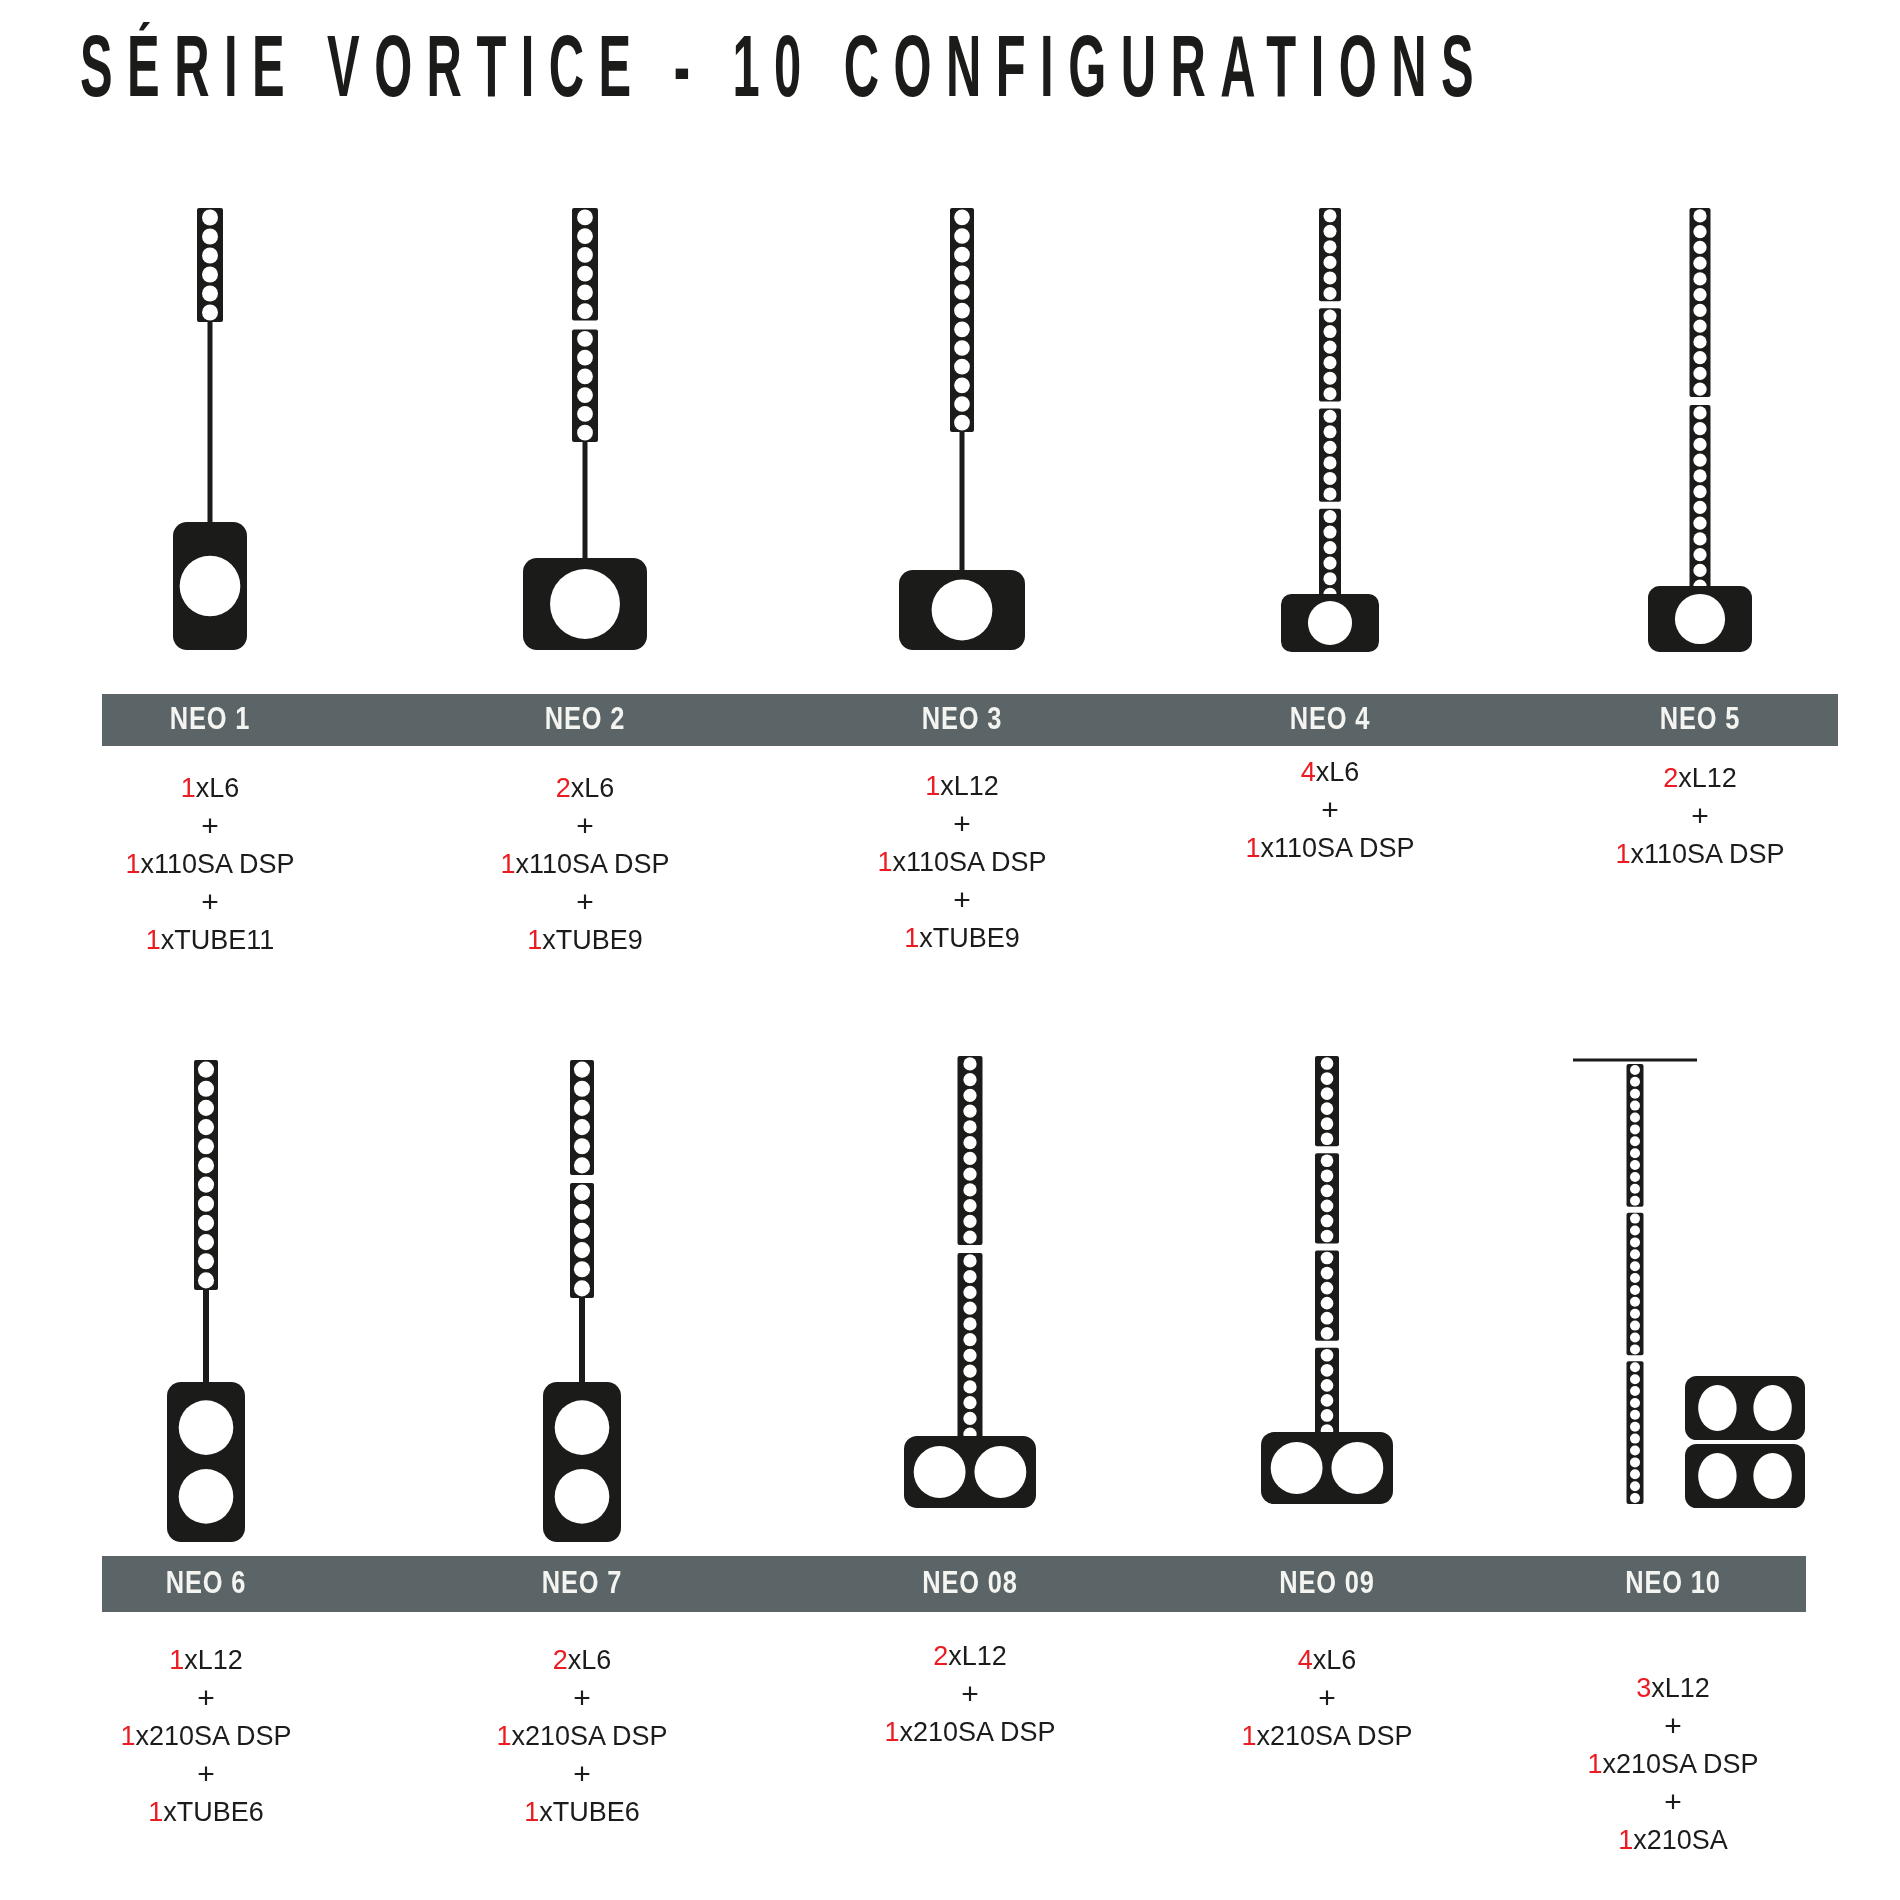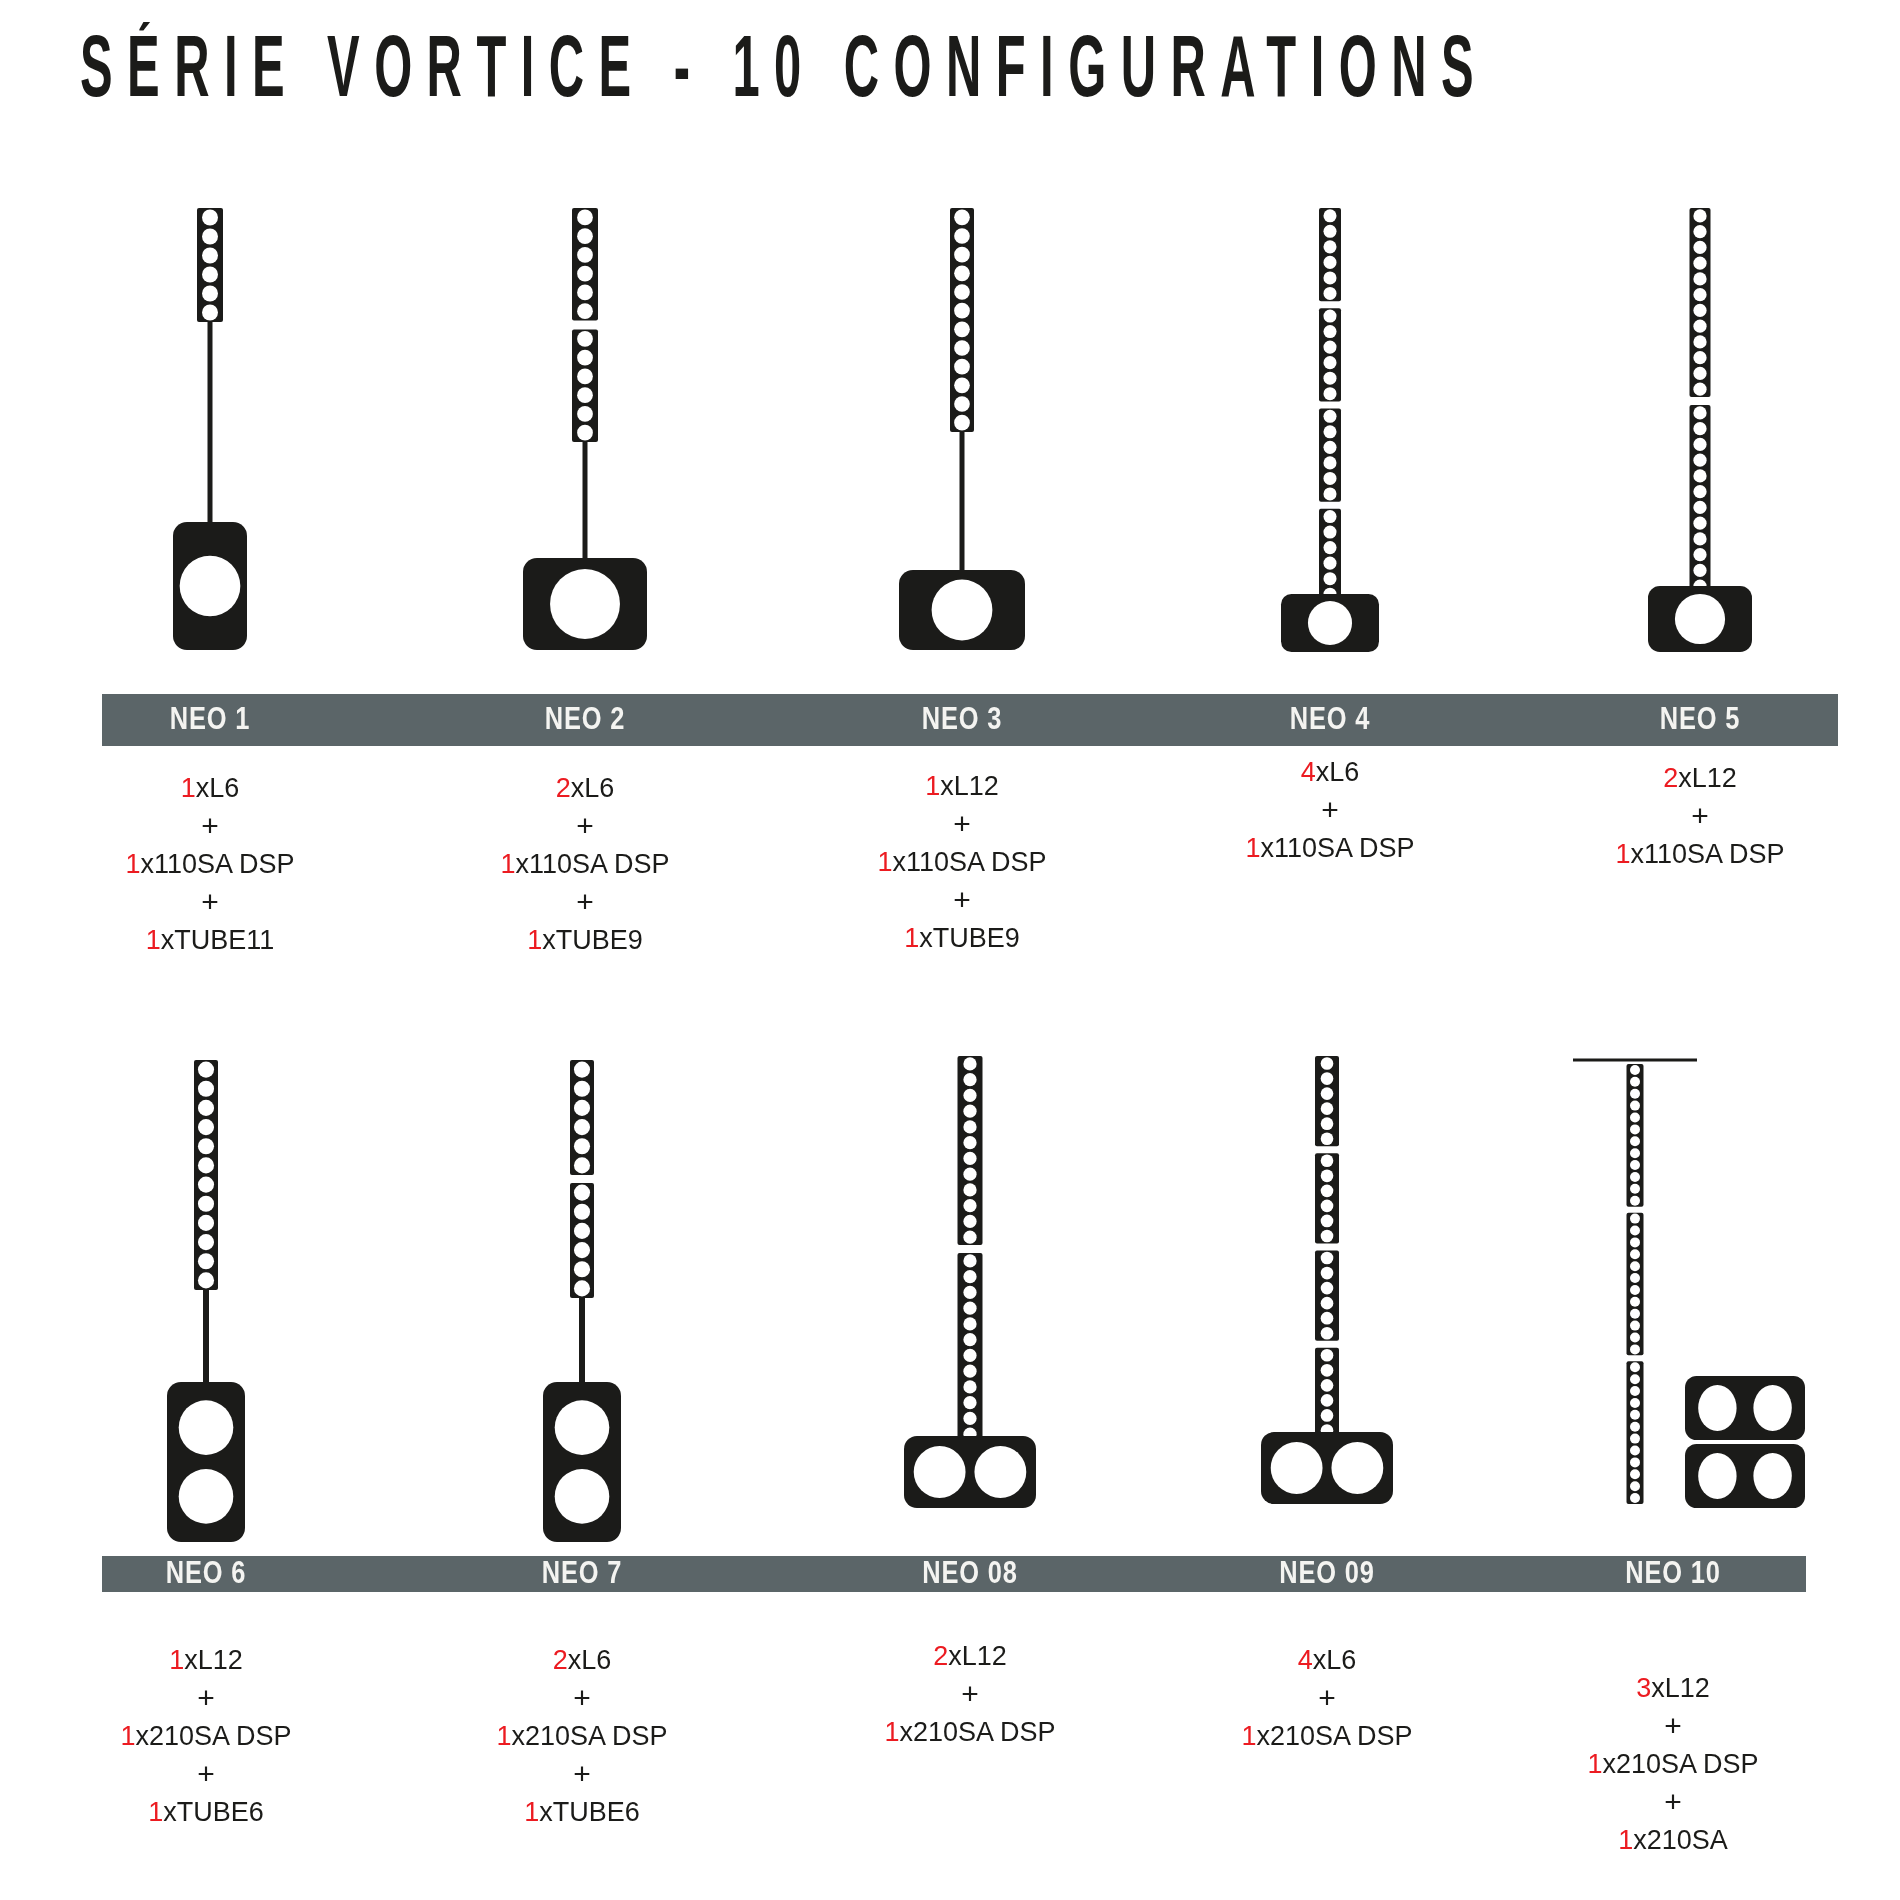--- a/index.html
+++ b/index.html
@@ -168,21 +168,21 @@
       <circle cx="180" cy="420.375" r="6.614999999999999" fill="#ffffff"></circle>
       <circle cx="180" cy="436.125" r="6.614999999999999" fill="#ffffff"></circle>
       <rect x="128" y="436" width="104" height="66" rx="11.879999999999999" fill="#1b1b19"></rect>
       <circle cx="180" cy="469" r="25.080000000000002" fill="#ffffff"></circle>
     </svg>
     <div class="parts" style="left: 1530px; top: 758px;">
       <div class="part"><span class="qty">2</span><span class="item">xL12</span></div>
       <div class="plus">+</div>
       <div class="part"><span class="qty">1</span><span class="item">x110SA DSP</span></div>
     </div>
-    <div class="bar" style="left: 102px; top: 1556px; width: 1704px; height: 36px;">
+    <div class="bar" style="left: 102px; top: 1556px; width: 1704px; height: 56px;">
       <span class="bar-label" style="left: 19px;">NEO 6</span>
       <span class="bar-label" style="left: 395px;">NEO 7</span>
       <span class="bar-label" style="left: 783px;">NEO 08</span>
       <span class="bar-label" style="left: 1140px;">NEO 09</span>
       <span class="bar-label" style="left: 1486px;">NEO 10</span>
     </div>
     <svg class="cell-svg" width="360" height="512" style="left: 26px; top: 1040px;">
       <line x1="180" y1="246" x2="180" y2="350" stroke="#1b1b19" stroke-width="6"></line>
       <rect x="168" y="20" width="24" height="230" rx="2" fill="#1b1b19"></rect>
       <circle cx="180" cy="29.583333333333336" r="8.05" fill="#ffffff"></circle>

